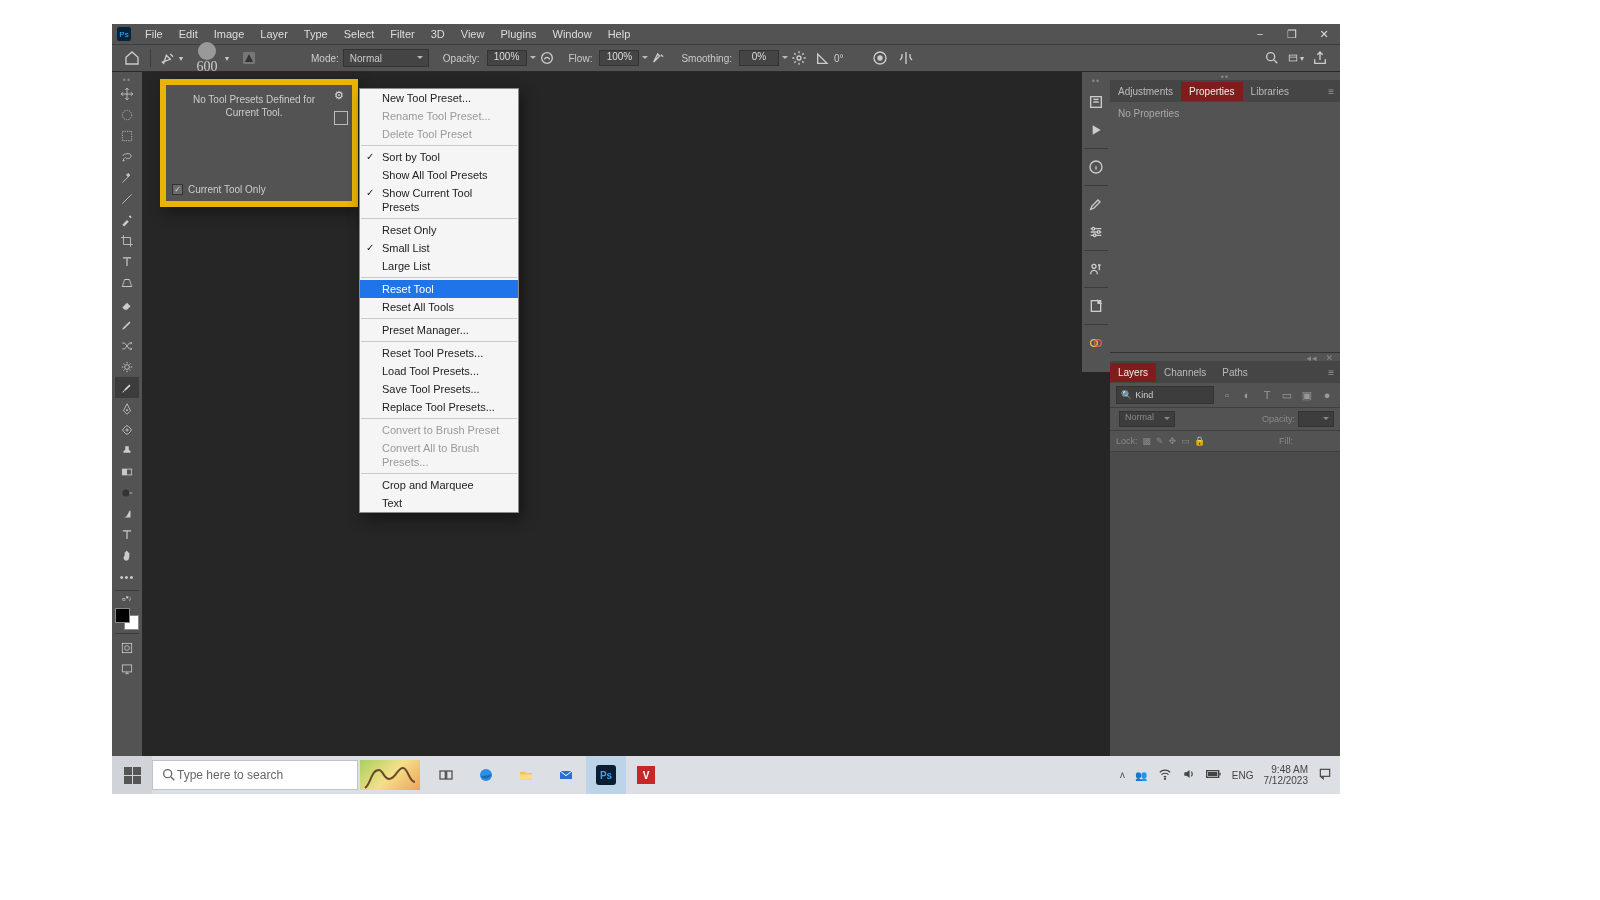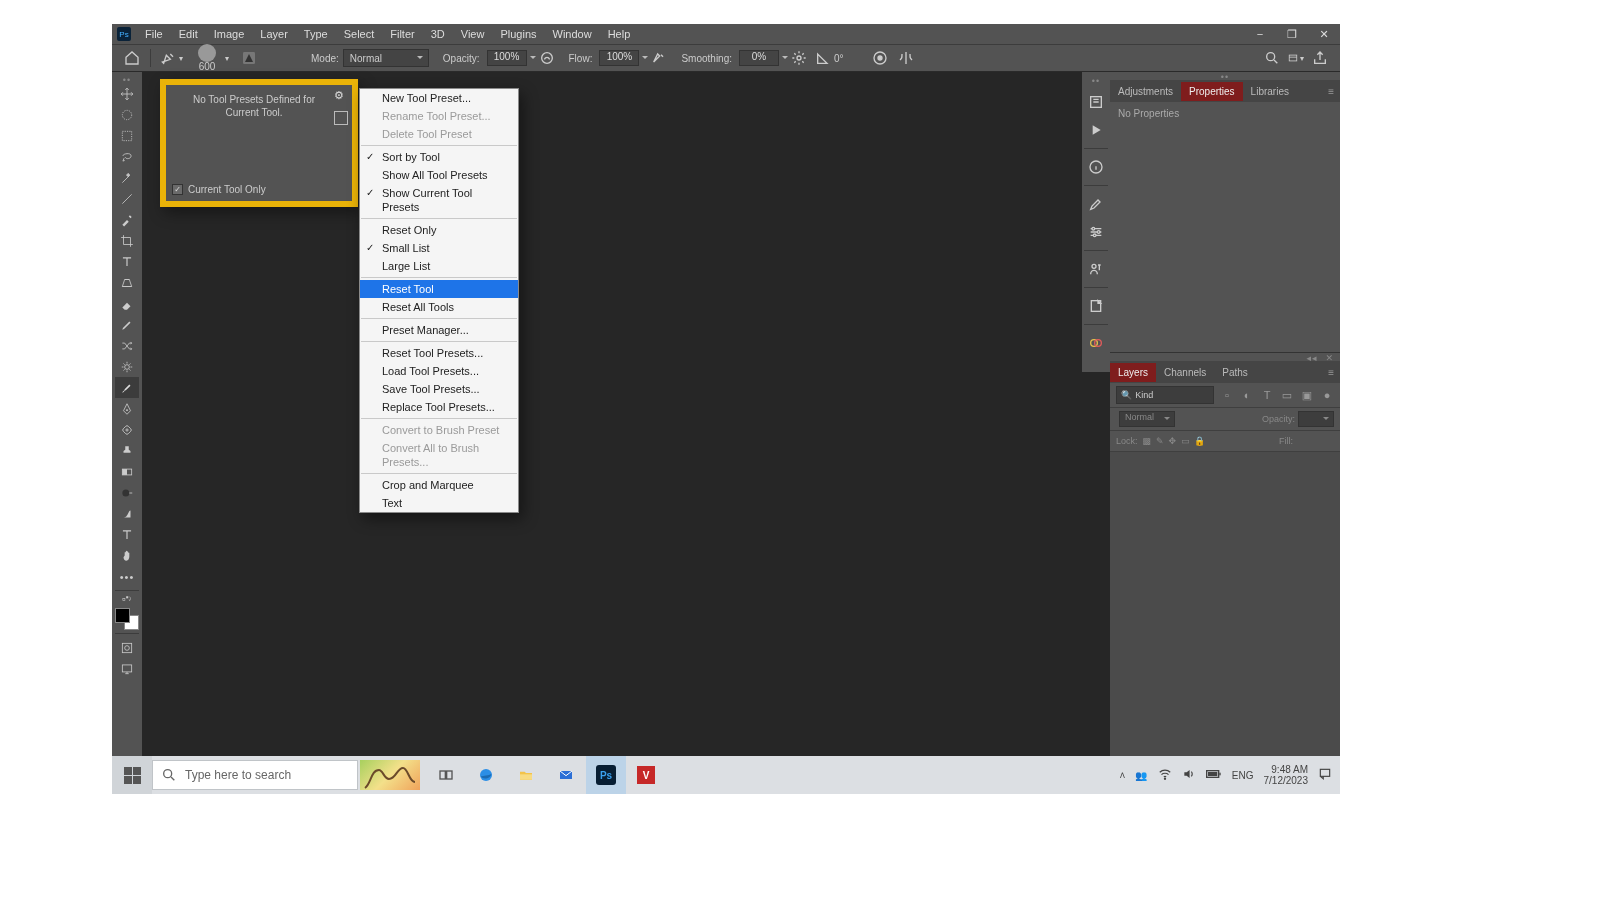--- a/index.html
+++ b/index.html
@@ -69,21 +69,21 @@
   .ctx .row { padding:2px 8px 2px 22px; position:relative; line-height:14px; }
   .ctx .row.disabled { color:#9a9a9a; }
   .ctx .row.hover { background:#1e74e8; color:#fff; }
   .ctx .sep { height:1px; background:#c9c9c9; margin:2px 1px; }
   .ctx .chk::before { content:"✓"; position:absolute; left:6px; font-size:10px; }
   
   .taskbar { position:absolute; left:112px; right:260px; bottom:106px; height:38px; width:1228px; background:#dcdfe3; display:flex; align-items:center; font-size:12px; color:#444; }
   .tb-start { width:40px; height:38px; display:flex; align-items:center; justify-content:center; background:#d0d4d8; }
   .win-logo { display:grid; grid-template-columns:repeat(2,8px); grid-template-rows:repeat(2,8px); gap:1px; }
   .win-logo span { background:#555; }
-  .tb-search { flex:0 0 206px; height:30px; margin-left:0; background:#fff; border:1px solid #c0c4c8; display:flex; align-items:center; padding:0 8px; color:#666; gap:8px; }
+  .tb-search { flex:0 0 206px; height:30px; margin-left:0; background:#fff; border:1px solid #c0c4c8; display:flex; align-items:center; padding:0 8px; color:#666; }
   .tb-icons { display:flex; align-items:center; gap:0; margin-left:6px; }
   .tb-ico { width:40px; height:38px; display:flex; align-items:center; justify-content:center; }
   .tb-right { margin-left:auto; display:flex; align-items:center; gap:10px; padding-right:8px; font-size:10px; color:#444; }
   .tb-time { text-align:right; line-height:1.1; }
   .ico { width:16px; height:16px; }
 </style>
 </head>
 <body>
 
 <div class="stage">
@@ -120,21 +120,21 @@
     <div class="opt-sep"></div>
     <div class="opt-btn">
       <svg class="ico" viewBox="0 0 24 24" fill="none" stroke="#ccc" stroke-width="2">
           <path d="M4 20l4-12 6 6-12 4z"></path>
           <path d="M14 6l4 4"></path>
         </svg>
       <span style="margin-left:2px; font-size:8px;">▾</span>
     </div>
     <div class="opt-btn" style="flex-direction:column; line-height:1;">
       <div class="brush-dot"></div>
-      <span style="font-size:10px;">600</span>
+      <span style="font-size:14px;font-family:Liberation Serif, serif;">600</span>
     </div>
     <span style="font-size:8px; margin-right:6px;">▾</span>
     <div class="opt-btn">
       <svg class="ico" viewBox="0 0 24 24" fill="#ccc">
           <rect x="3" y="3" width="18" height="18" rx="2" fill="#777"></rect>
           <path d="M6 18l6-12 6 12z" fill="#333"></path>
         </svg>
     </div>
     <span style="margin-left:8px;padding-left:40px;">Mode:</span>
     <div class="opt-dd" style="width:86px; margin-left:4px;">

